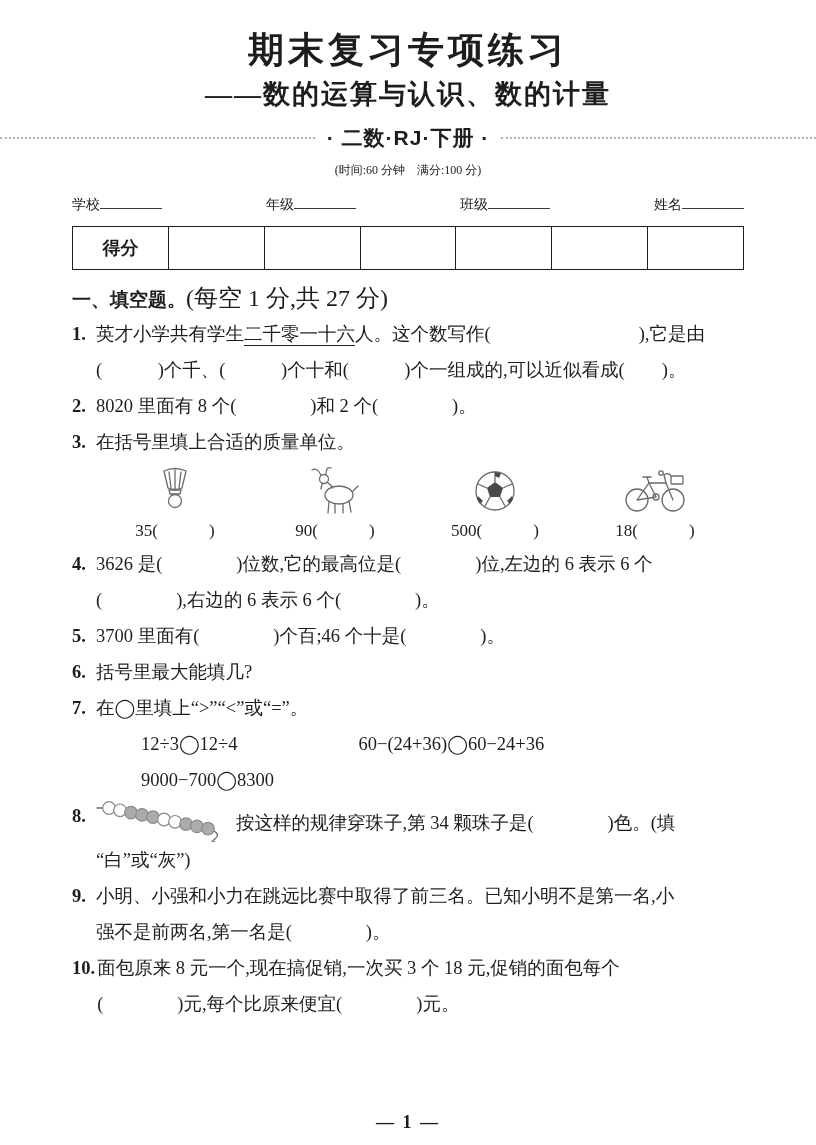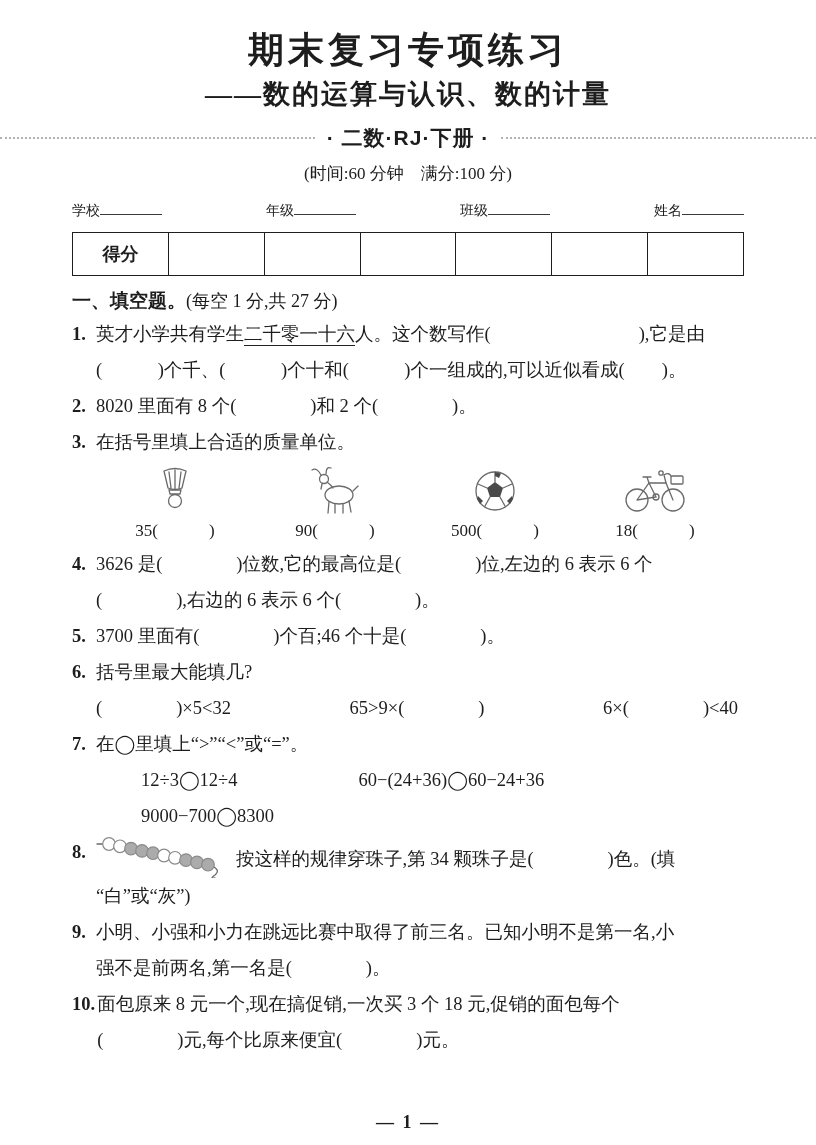--- a/index.html
+++ b/index.html
@@ -22,21 +22,21 @@
   .rule {
     display:flex; align-items:center;
     margin:10px -72px 2px -72px;
   }
   .rule .dots { flex:1; border-top:2px dotted #b3b3b3; height:0; }
   .rule .ed {
     padding:0 12px; font-size:21px; font-weight:bold;
     font-family:Liberation Sans, sans-serif;
     letter-spacing:1px;
   }
-  .info { text-align:center; font-size:17px; margin-top:10px; }
+  .info { text-align:center; font-size:12px; margin-top:10px; }
   .fields {
     display:flex; justify-content:space-between; gap:40px;
     font-size:14px; margin:16px 0 12px 0;
   }
   .field { white-space:nowrap; }
   .blankline {
     display:inline-block; width:62px; height:14px;
     border-bottom:1px solid #3a3a3a; vertical-align:baseline;
   }
 
@@ -46,21 +46,21 @@
   }
   table.score td {
     border:1.6px solid #1f1f1f; height:43px;
     text-align:center; vertical-align:middle;
     font-size:18px; font-weight:bold;
     font-family:"Liberation Sans","DejaVu Sans",sans-serif;
   }
 
   .sec { margin:12px 0 2px 0; font-size:19px; }
   .sec .t { font-weight:bold; font-family:"Liberation Sans","DejaVu Sans",sans-serif; }
-  .sec .n { font-size:18px;text-align:center; }
+  .sec .n { font-size:24px;text-align:center; }
 
   .q { display:flex; font-size:18.5px; }
   .qno { flex:none; min-width:24px; font-weight:bold; line-height:36px; padding-right:2px; }
   .qb { flex:1; }
   .qb p { line-height:36px; }
   .ul { border-bottom:1.3px solid #222; padding-bottom:1px; }
 
   .figrow { display:flex; justify-content:space-between; padding:6px 30px 0 20px; }
   .fig { display:flex; flex-direction:column; align-items:center; width:118px; }
   .fig svg { display:block; }
@@ -204,25 +204,20 @@
     <span class="qno">5.</span>
     <div class="qb">
         <p>3700 里面有(　　　　)个百;46 个十是(　　　　)。</p>
       </div>
   </div>
 
   <div class="q">
     <span class="qno">6.</span>
     <div class="qb">
       <p>括号里最大能填几?</p>
-      <div class="exprs">
-        <span>(　　　　)×5&lt;32</span>
-        <span>65&gt;9×(　　　　)</span>
-        <span>6×(　　　　)&lt;40</span>
-      </div>
     </div>
   </div>
 
   <div class="q">
     <span class="qno">7.</span>
     <div class="qb">
       <p>在◯里填上“&gt;”“&lt;”或“=”。</p>
       <div class="row1">
         <span>12÷3◯12÷4</span>
         <span>60−(24+36)◯60−24+36</span>

